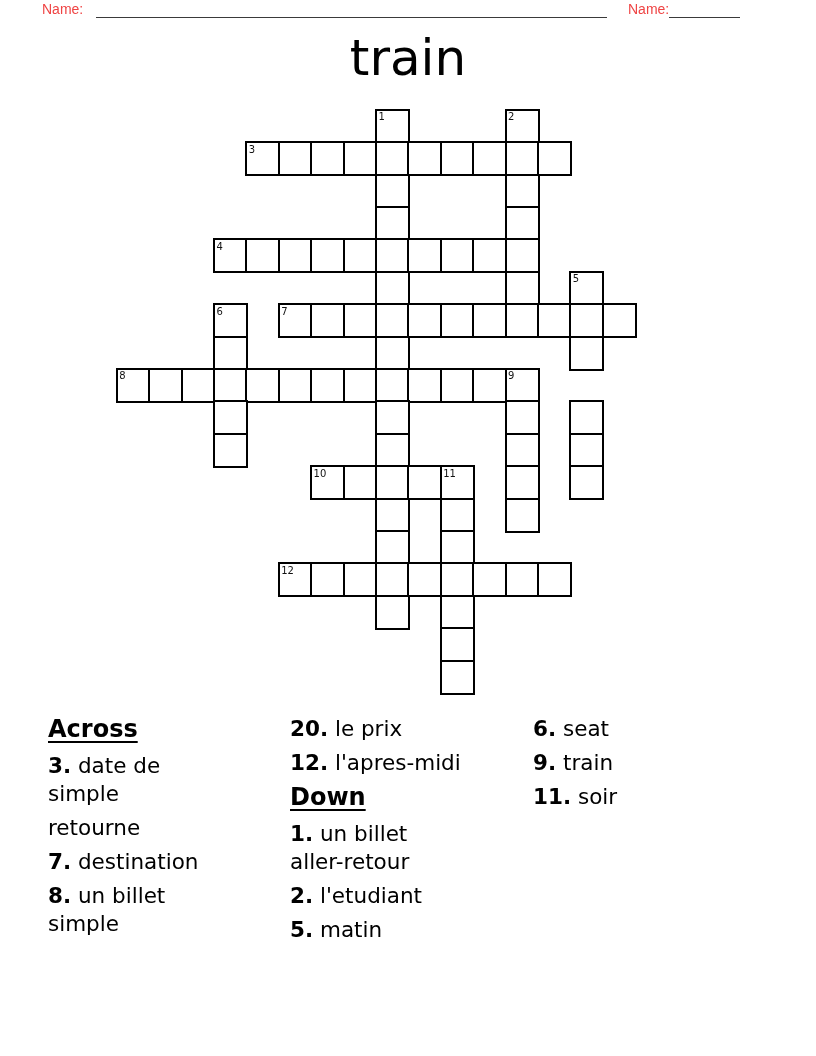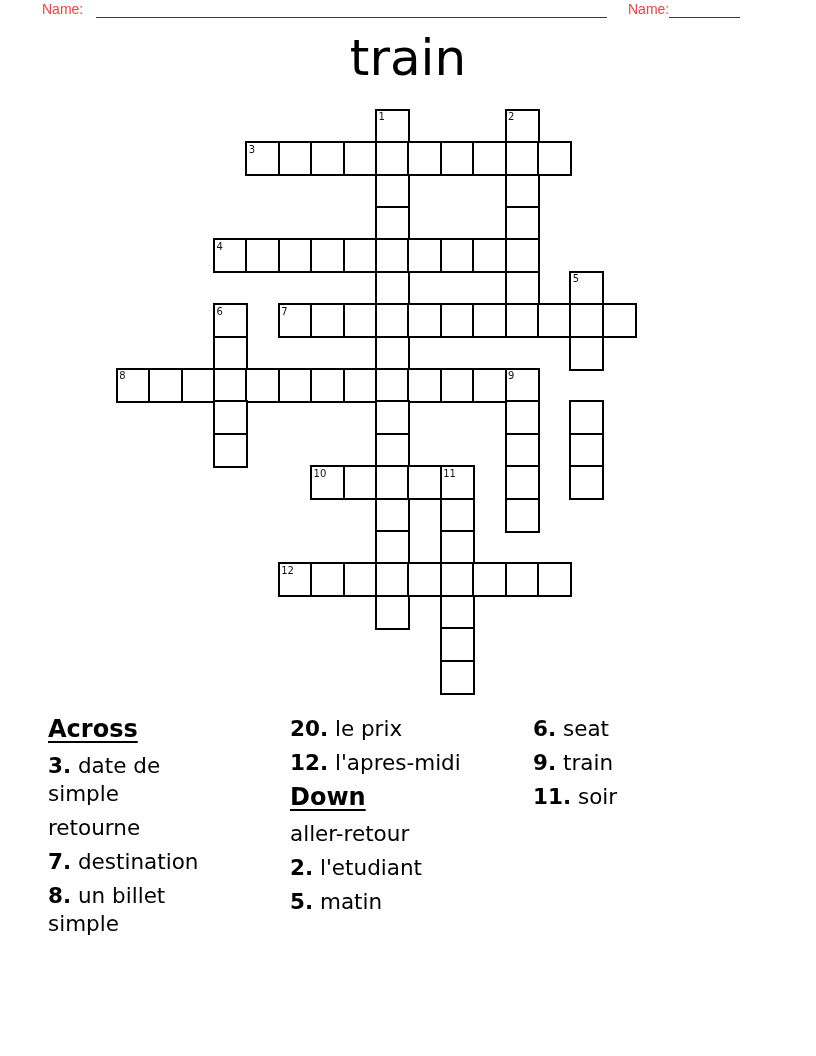--- a/index.html
+++ b/index.html
@@ -193,20 +193,21 @@
       </div>
       <div class="clue-col col-1">
         <div class="clue">
           <div><b>20.</b> le prix</div>
         </div>
         <div class="clue">
           <div><b>12.</b> l'apres-midi</div>
         </div>
         <div class="clue-heading">Down</div>
         <div class="clue">
+          <div><b>1.</b> un billet</div>
           <div>aller-retour</div>
         </div>
         <div class="clue">
           <div><b>2.</b> l'etudiant</div>
         </div>
         <div class="clue">
           <div><b>5.</b> matin</div>
         </div>
       </div>
       <div class="clue-col col-2">

